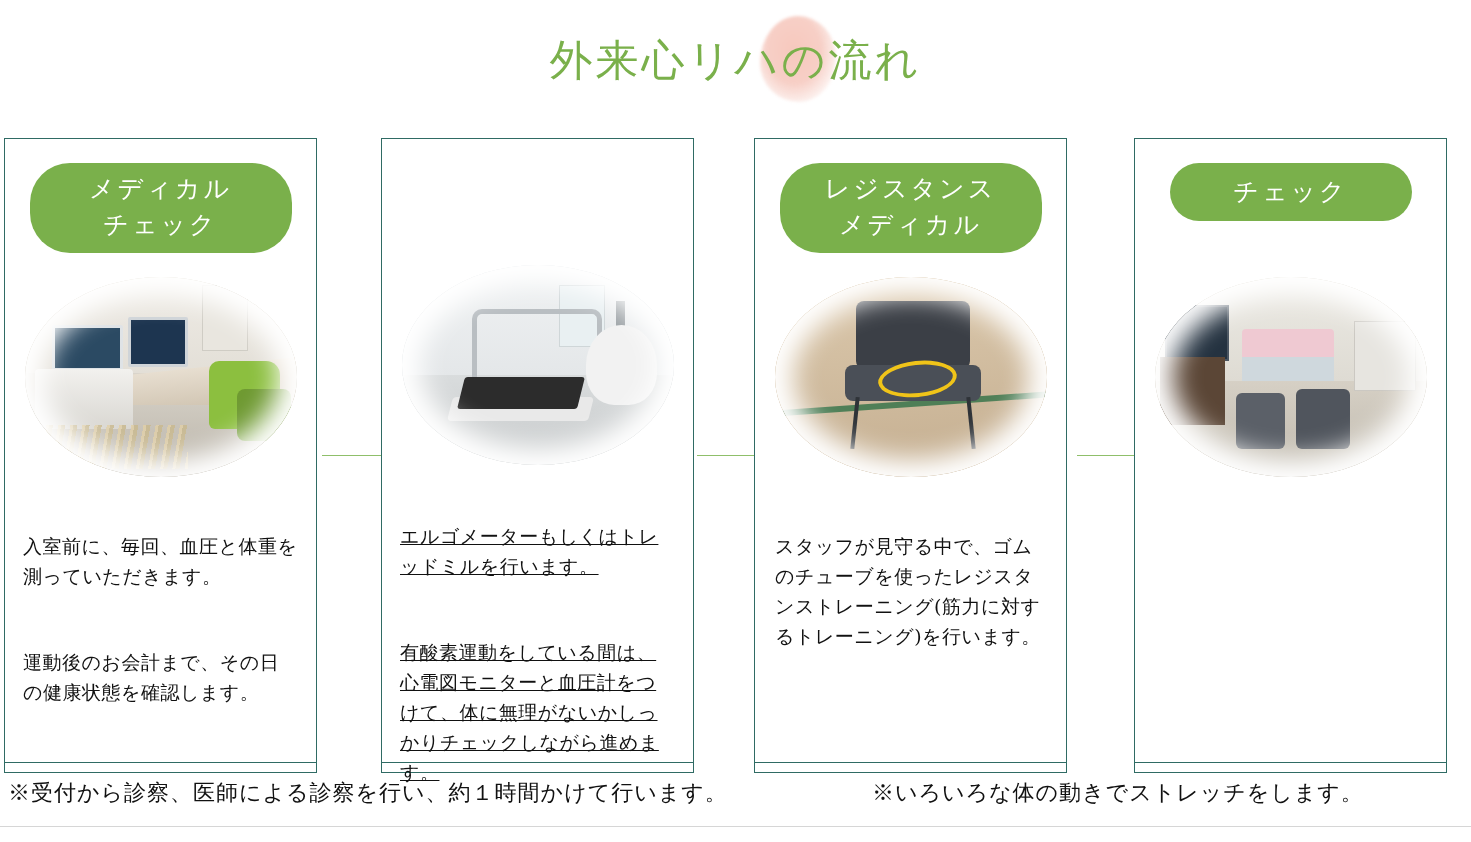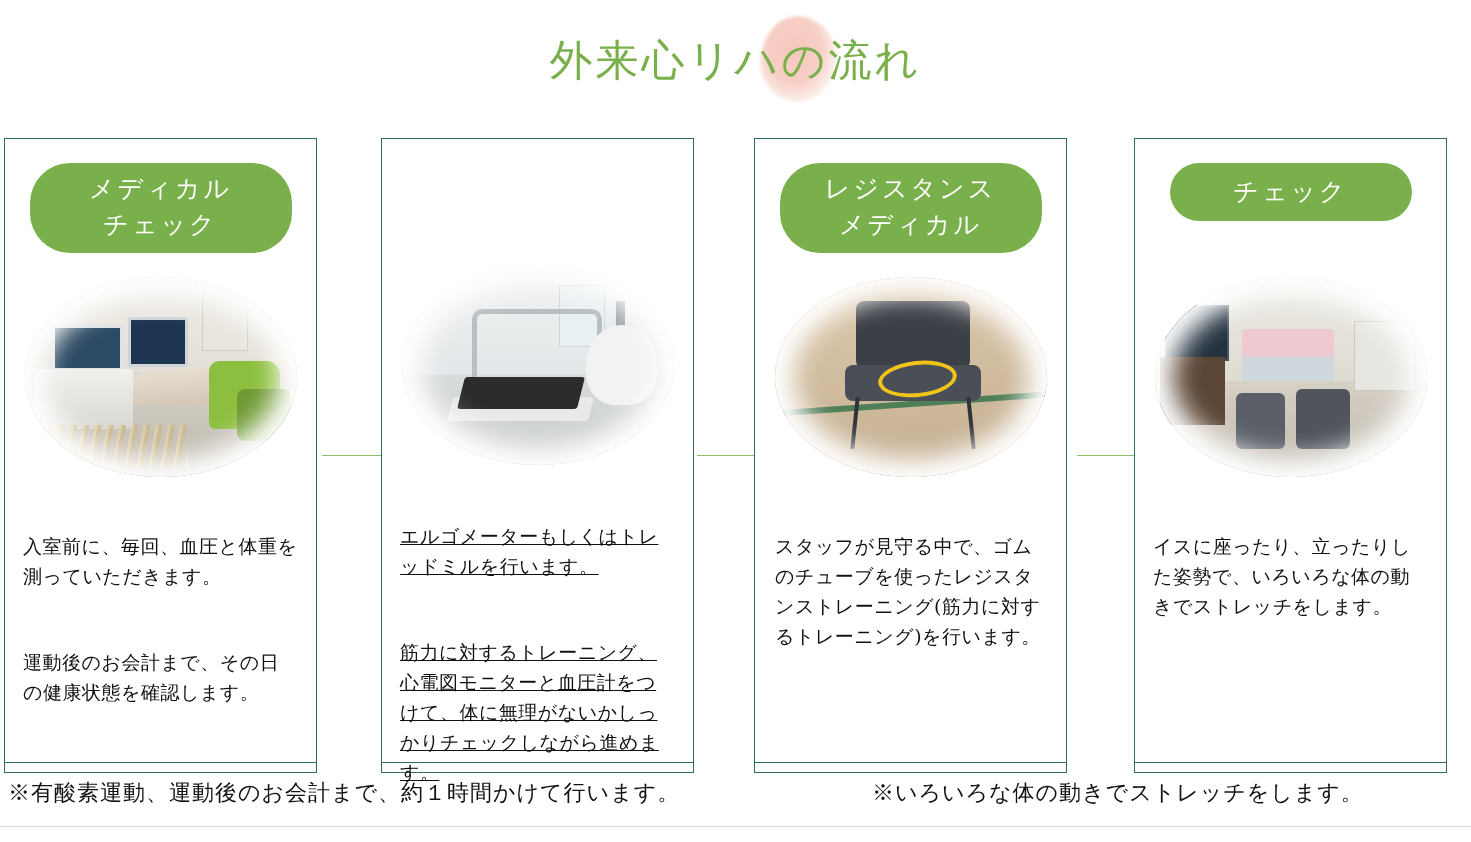--- a/index.html
+++ b/index.html
@@ -270,21 +270,21 @@
       <div class="rail"></div>
       <div class="base"></div>
       <div class="belt"></div>
       <div class="pole"></div>
       <div class="erg"></div>
     </div>
     <div class="vig"></div>
   </div>
   <div class="body-text bt-2">
     <p>エルゴメーターもしくはトレッドミルを行います。</p>
-    <p>筋力に対するトレーニング、心電図モニターと血圧計をつけて、体に無理がないかしっかりチェックしながら進めます。</p>
+    <p>有酸素運動をしている間は、心電図モニターと血圧計をつけて、体に無理がないかしっかりチェックしながら進めます。</p>
   </div>
 </div>
 
 <div class="card card-3">
   <div class="pill two-line">レジスタンス
 メディカル</div>
   <div class="photo photo-1">
     <div class="photo-inner s3">
       <div class="floor"></div>
       <div class="stripe"></div>
@@ -311,20 +311,19 @@
       <div class="cab"></div>
       <div class="bed"></div>
       <div class="bedbase"></div>
       <div class="mach"></div>
       <div class="ch1"></div>
       <div class="ch2"></div>
     </div>
     <div class="vig"></div>
   </div>
   <div class="body-text bt-4">
-    <p>イスに座ったり、立ったりした姿勢で、いろいろな体の動きでストレッチをします。</p>
-  </div>
-</div>
-
-<div class="footnote fn-left">※有酸素運動、運動後のお会計まで、約１時間かけて行います。</div>
+  </div>
+</div>
+
+<div class="footnote fn-left">※受付から診察、医師による診察を行い、約１時間かけて行います。</div>
 <div class="footnote fn-right">※いろいろな体の動きでストレッチをします。</div>
 
 <div class="bottom-rule"></div>
 
 </body></html>

